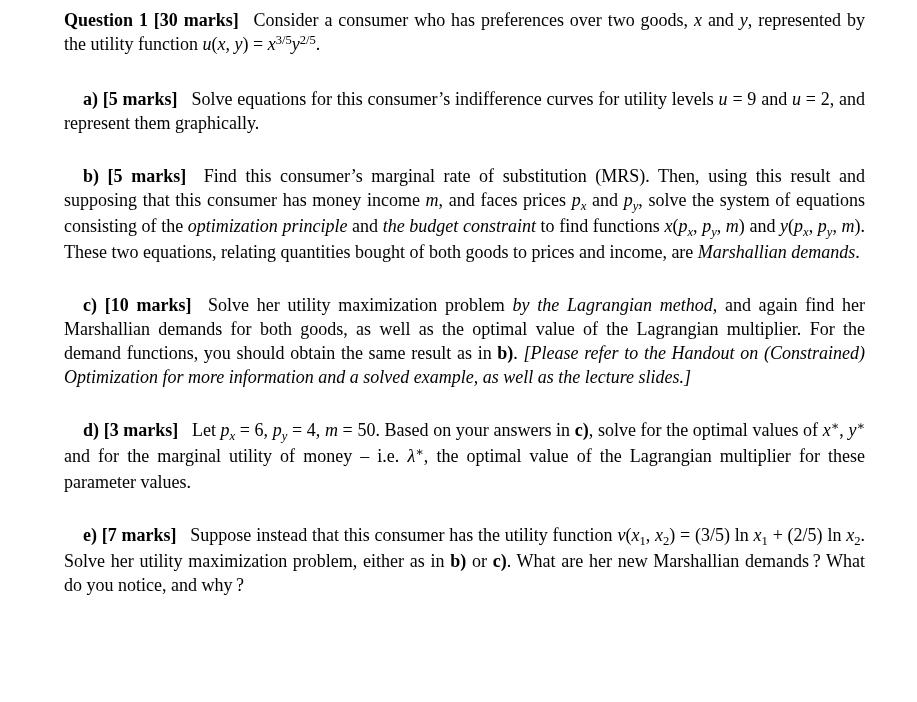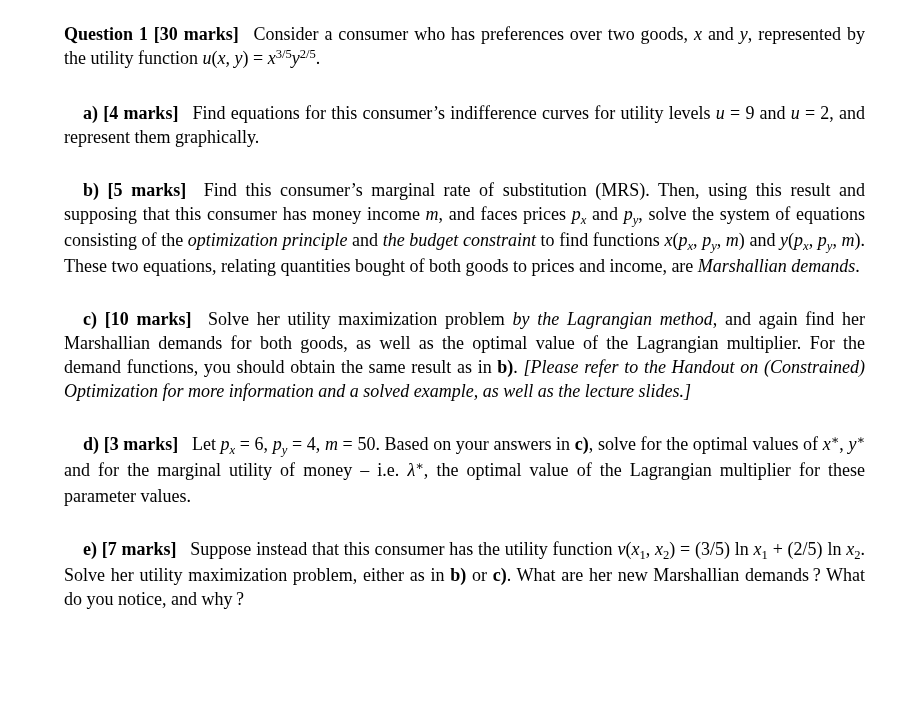--- a/index.html
+++ b/index.html
@@ -11,21 +11,21 @@
     width: 917px;
     height: 702px;
     overflow: hidden;
     position: relative;
     font-family: "Liberation Serif", "DejaVu Serif", serif;
     color: #000000;
   }
   .page {
     position: absolute;
     left: 64px;
-    top: 22px;
+    top: 8px;
     width: 801px;
   }
   .para {
     margin: 0;
     font-size: 18px;
     line-height: 24px;
     text-align: justify;
     text-justify: inter-word;
   }
   .para + .para {
@@ -39,21 +39,21 @@
   .rs-i   { font-style: italic; }
   .rs-sup { font-size: 70%; position: relative; top: -0.45em; }
   .rs-sub { font-size: 70%; position: relative; top: 0.28em; }
 </style>
 </head>
 <body>
 
 <div class="page">
   <p class="para"><span class="rs-b">Question 1 [30 marks]</span><span>  Consider a consumer who has preferences over two goods, </span><span class="rs-i">x</span><span> and </span><span class="rs-i">y</span><span>, represented by the utility function </span><span class="rs-i">u</span><span>(</span><span class="rs-i">x, y</span><span>) = </span><span class="rs-i">x</span><span class="rs-sup">3/5</span><span class="rs-i">y</span><span class="rs-sup">2/5</span><span>.</span></p>
 
-  <p class="para indent"><span class="rs-b">a) [4 marks]</span><span>  Find equations for this consumer’s indifference curves for utility levels </span><span class="rs-i">u</span><span> = 9 and </span><span class="rs-i">u</span><span> = 2, and represent them graphically.</span></p>
+  <p class="para indent"><span class="rs-b">a) [5 marks]</span><span>  Solve equations for this consumer’s indifference curves for utility levels </span><span class="rs-i">u</span><span> = 9 and </span><span class="rs-i">u</span><span> = 2, and represent them graphically.</span></p>
 
   <p class="para indent"><span class="rs-b">b) [5 marks]</span><span>  Find this consumer’s marginal rate of substitution (MRS). Then, using this result and supposing that this consumer has money income </span><span class="rs-i">m</span><span>, and faces prices </span><span class="rs-i">p</span><span class="rs-i rs-sub">x</span><span> and </span><span class="rs-i">p</span><span class="rs-i rs-sub">y</span><span>, solve the system of equations consisting of the </span><span class="rs-i">optimization principle</span><span> and </span><span class="rs-i">the budget constraint</span><span> to find functions </span><span class="rs-i">x</span><span>(</span><span class="rs-i">p</span><span class="rs-i rs-sub">x</span><span>, </span><span class="rs-i">p</span><span class="rs-i rs-sub">y</span><span>, </span><span class="rs-i">m</span><span>) and </span><span class="rs-i">y</span><span>(</span><span class="rs-i">p</span><span class="rs-i rs-sub">x</span><span>, </span><span class="rs-i">p</span><span class="rs-i rs-sub">y</span><span>, </span><span class="rs-i">m</span><span>). These two equations, relating quantities bought of both goods to prices and income, are </span><span class="rs-i">Marshallian demands</span><span>.</span></p>
 
   <p class="para indent"><span class="rs-b">c) [10 marks]</span><span>  Solve her utility maximization problem </span><span class="rs-i">by the Lagrangian method</span><span>, and again find her Marshallian demands for both goods, as well as the optimal value of the Lagrangian multiplier. For the demand functions, you should obtain the same result as in </span><span class="rs-b">b)</span><span>. </span><span class="rs-i">[Please refer to the Handout on (Constrained) Optimization for more information and a solved example, as well as the lecture slides.]</span></p>
 
   <p class="para indent"><span class="rs-b">d) [3 marks]</span><span>  Let </span><span class="rs-i">p</span><span class="rs-i rs-sub">x</span><span> = 6, </span><span class="rs-i">p</span><span class="rs-i rs-sub">y</span><span> = 4, </span><span class="rs-i">m</span><span> = 50. Based on your answers in </span><span class="rs-b">c)</span><span>, solve for the optimal values of </span><span class="rs-i">x</span><span class="rs-sup">∗</span><span>, </span><span class="rs-i">y</span><span class="rs-sup">∗</span><span> and for the marginal utility of money – i.e. </span><span class="rs-i">λ</span><span class="rs-sup">∗</span><span>, the optimal value of the Lagrangian multiplier for these parameter values.</span></p>
 
   <p class="para indent"><span class="rs-b">e) [7 marks]</span><span>  Suppose instead that this consumer has the utility function </span><span class="rs-i">v</span><span>(</span><span class="rs-i">x</span><span class="rs-sub">1</span><span>, </span><span class="rs-i">x</span><span class="rs-sub">2</span><span>) = (3/5) ln </span><span class="rs-i">x</span><span class="rs-sub">1</span><span> + (2/5) ln </span><span class="rs-i">x</span><span class="rs-sub">2</span><span>. Solve her utility maximization problem, either as in </span><span class="rs-b">b)</span><span> or </span><span class="rs-b">c)</span><span>. What are her new Marshallian demands ? What do you notice, and why ?</span></p>
 </div>
 

